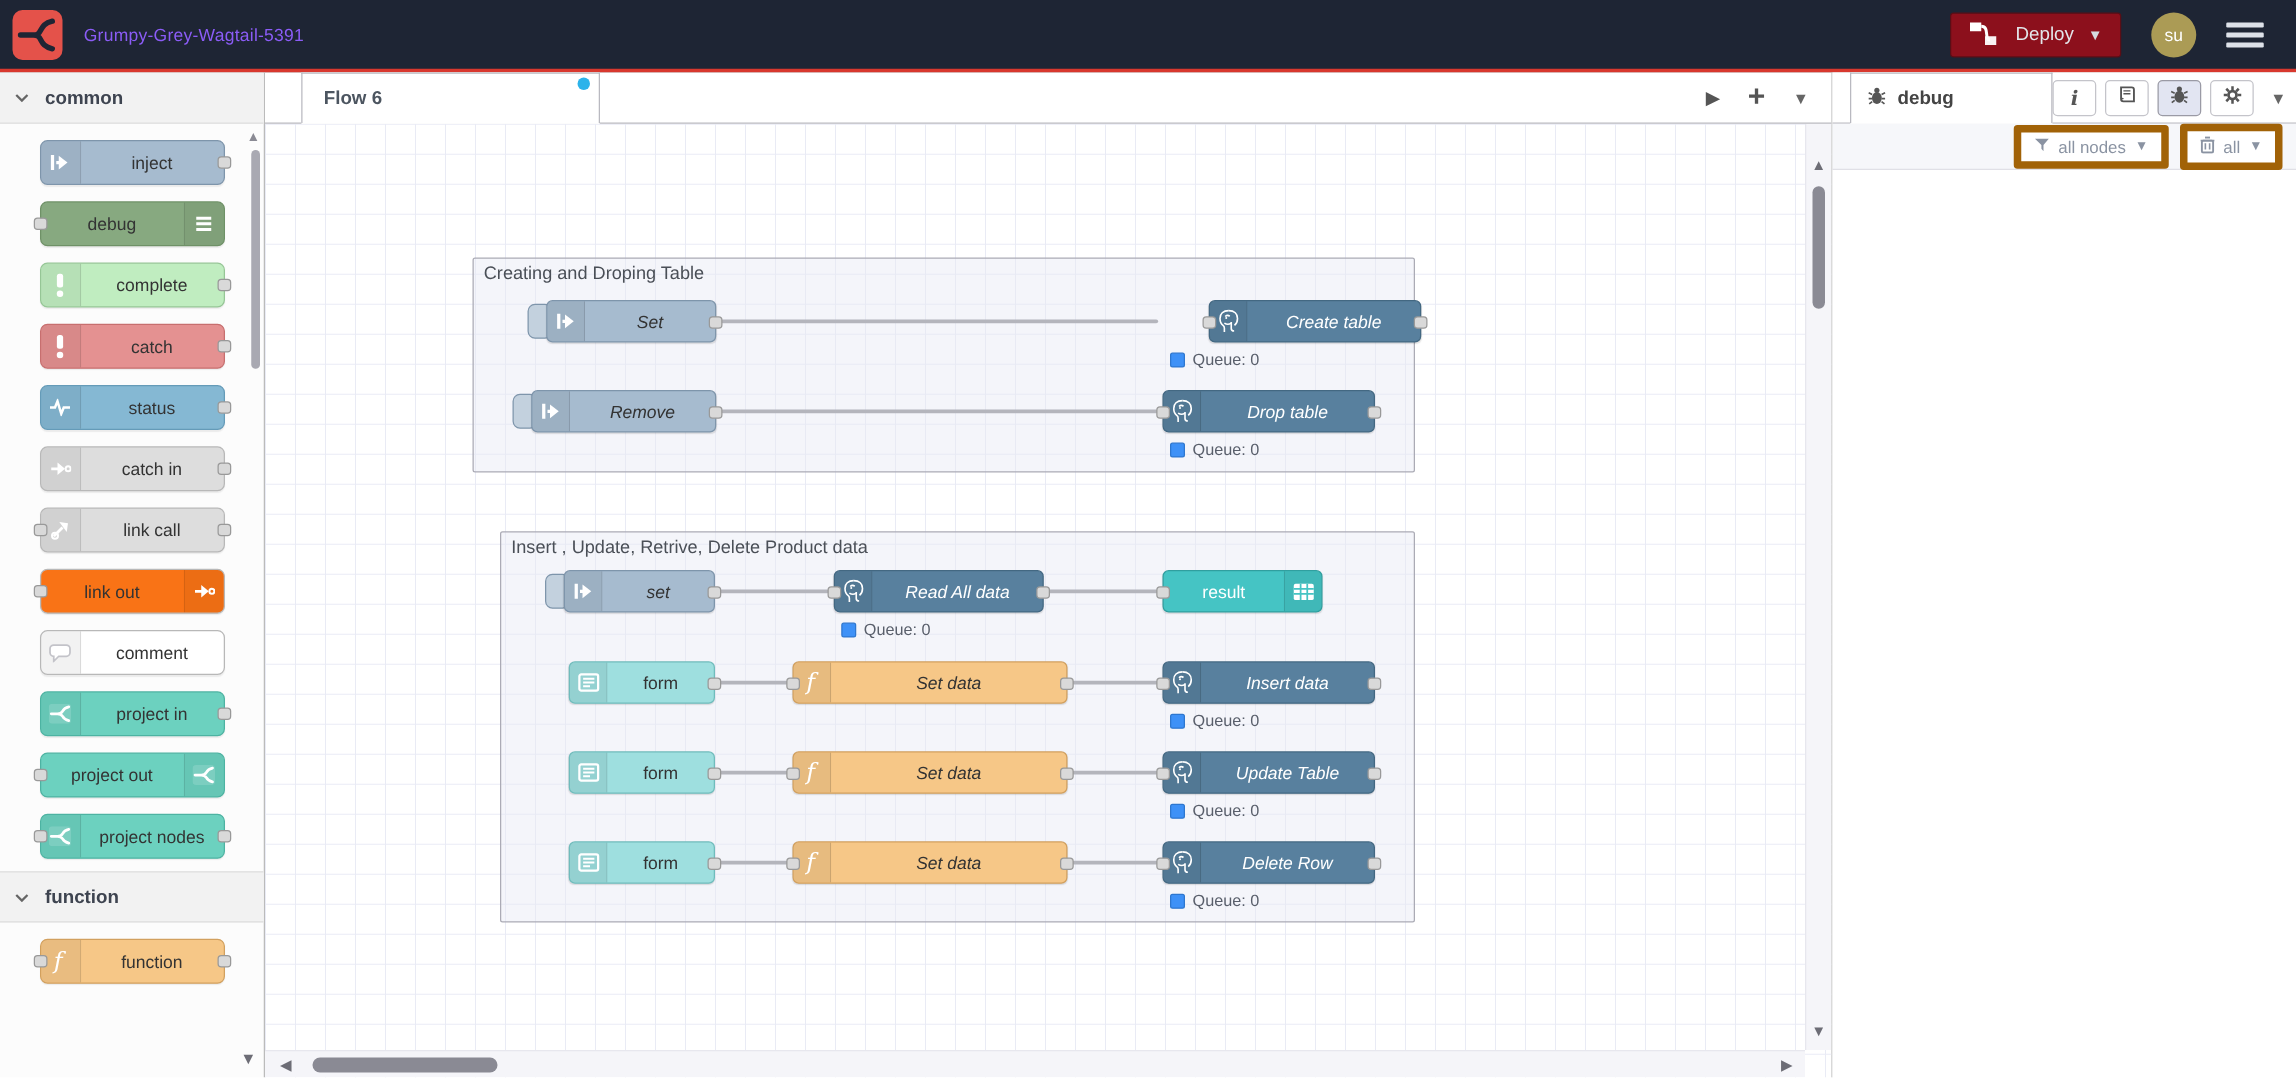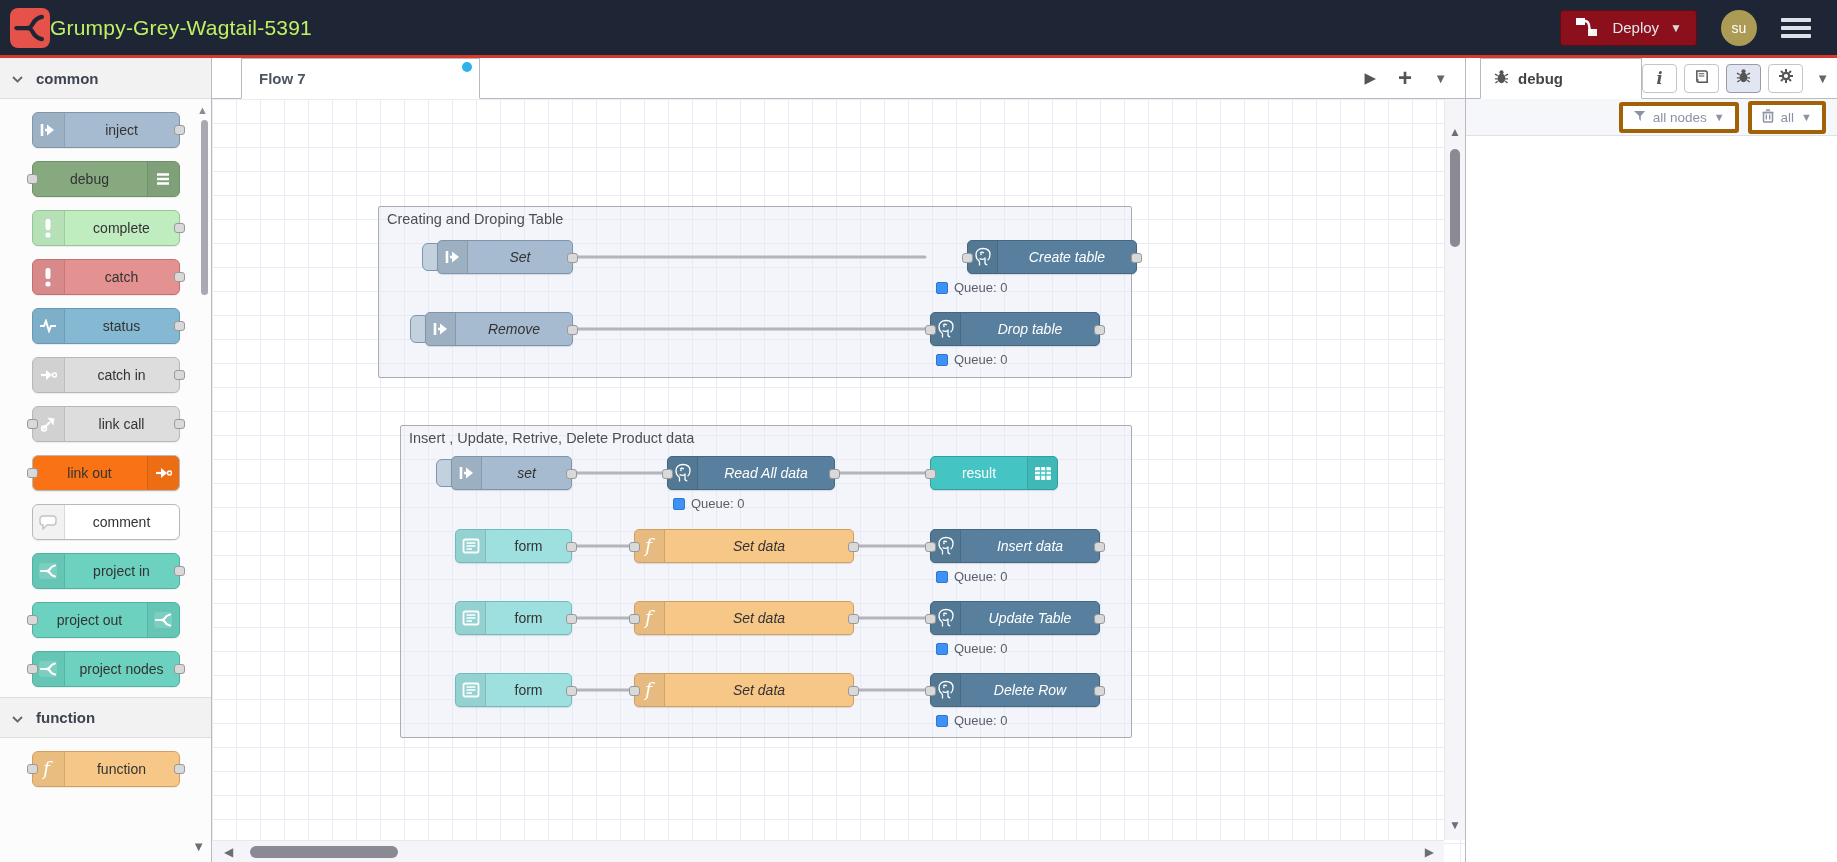--- a/index.html
+++ b/index.html
@@ -2,21 +2,21 @@
 <html><head>
 <meta charset="utf-8">
 <style>
   * { margin:0; padding:0; box-sizing:border-box; }
   html,body { width:1837px; height:862px; overflow:hidden; font-family:"Liberation Sans", sans-serif; background:#fff; }
   .app { width:1837px; height:862px; display:flex; flex-direction:column; }
 
   
   .header { height:58px; background:#1e2534; border-bottom:3px solid #d8382e; display:flex; align-items:center; padding:0 10px; flex:0 0 auto; }
   .logo { width:40px; height:40px; border-radius:8px; background:#e4524a; display:flex; align-items:center; justify-content:center; }
-  .app-title { font-size:21px; color:#bef264; letter-spacing:.2px; }
+  .app-title { margin-left:17px; font-size:14px; color:#8b5cf6; letter-spacing:.2px; }
   .header-right { margin-left:auto; display:flex; align-items:center; gap:24px; padding-right:16px; }
   .deploy-btn { height:36px; background:#8C101C; border:1px solid #5a0e16; border-radius:3px; color:#e3e6ea; font-size:15px; display:flex; align-items:center; gap:11px; padding:0 14px; cursor:pointer; }
   .deploy-caret { color:#d6d9de; font-size:12px; }
   .avatar { width:36px; height:36px; border-radius:50%; background:#ab9b55; color:#fff; font-size:14px; display:flex; align-items:center; justify-content:center; cursor:pointer; }
   .hamburger { width:30px; cursor:pointer; }
   .hamburger div { height:4px; background:#dde1e8; border-radius:1px; margin:4px 0; }
 
   
   .main { flex:1; display:flex; min-height:0; }
 
@@ -80,21 +80,21 @@
 
   
   .sidebar { width:372px; flex:0 0 auto; border-left:1px solid #bbb; display:flex; flex-direction:column; background:#fff; }
   .sb-tabrow { height:41px; flex:0 0 auto; border-bottom:1px solid #b9b9c0; display:flex; align-items:center; background:#fff; }
   .sb-tab { height:41px; margin-left:14px; margin-bottom:-1px; width:170px; background:#fff; border:1px solid #b9b9c0; border-bottom:1px solid #fff; display:flex; align-items:center; gap:9px; padding:0 13px; font-size:15px; font-weight:bold; color:#444; cursor:pointer; }
   .sb-tools { margin-left:auto; display:flex; align-items:center; gap:7px; padding-right:8px; }
   .tool { width:35px; height:29px; border:1px solid #c4c4ca; border-radius:4px; background:#fff; display:flex; align-items:center; justify-content:center; cursor:pointer; }
   .tool.active { background:#e2e5f2; border-color:#9a9aa5; }
   .sb-caret { color:#666; font-size:13px; margin-left:6px; cursor:pointer; }
   .sb-toolbar { height:37px; flex:0 0 auto; background:#f6f7fa; border-bottom:1px solid #e0e0e6; display:flex; align-items:center; justify-content:flex-end; gap:9px; padding:0 11px; }
-  .sbtn { display:flex; align-items:center; gap:7px; border:4px solid #a16207; border-radius:3px; background:#fff; color:#8a93a2; font-size:13.5px; padding:4px 10px; cursor:pointer; }
+  .sbtn { display:flex; align-items:center; gap:7px; border:6px solid #a16207; border-radius:3px; background:#fff; color:#8a93a2; font-size:13.5px; padding:4px 10px; cursor:pointer; }
   .sb-body { flex:1; background:#fff; }
   .info-i { font-family:"DejaVu Serif", serif; font-style:italic; font-weight:bold; font-size:16px; color:#555; }
 </style>
 </head>
 <body>
 
 <div class="app">
 
   <div class="header">
     <div class="logo">
@@ -278,21 +278,21 @@
           </div>
         </div>
       <span class="palette-scroll-up">▲</span>
       <div class="palette-scroll-thumb"></div>
       <span class="palette-scroll-down">▼</span>
     </div>
 
     <div class="workspace">
       <div class="tabbar">
         <div class="flow-tab">
-          <span>Flow 7</span>
+          <span>Flow 6</span>
           <span class="tab-dot"></span>
         </div>
         <div class="tabbar-controls">
           <span class="tb-next">▶</span>
           <span class="tb-add">+</span>
           <span class="tb-list">▼</span>
         </div>
       </div>
 
       <div class="canvas" id="canvas">

